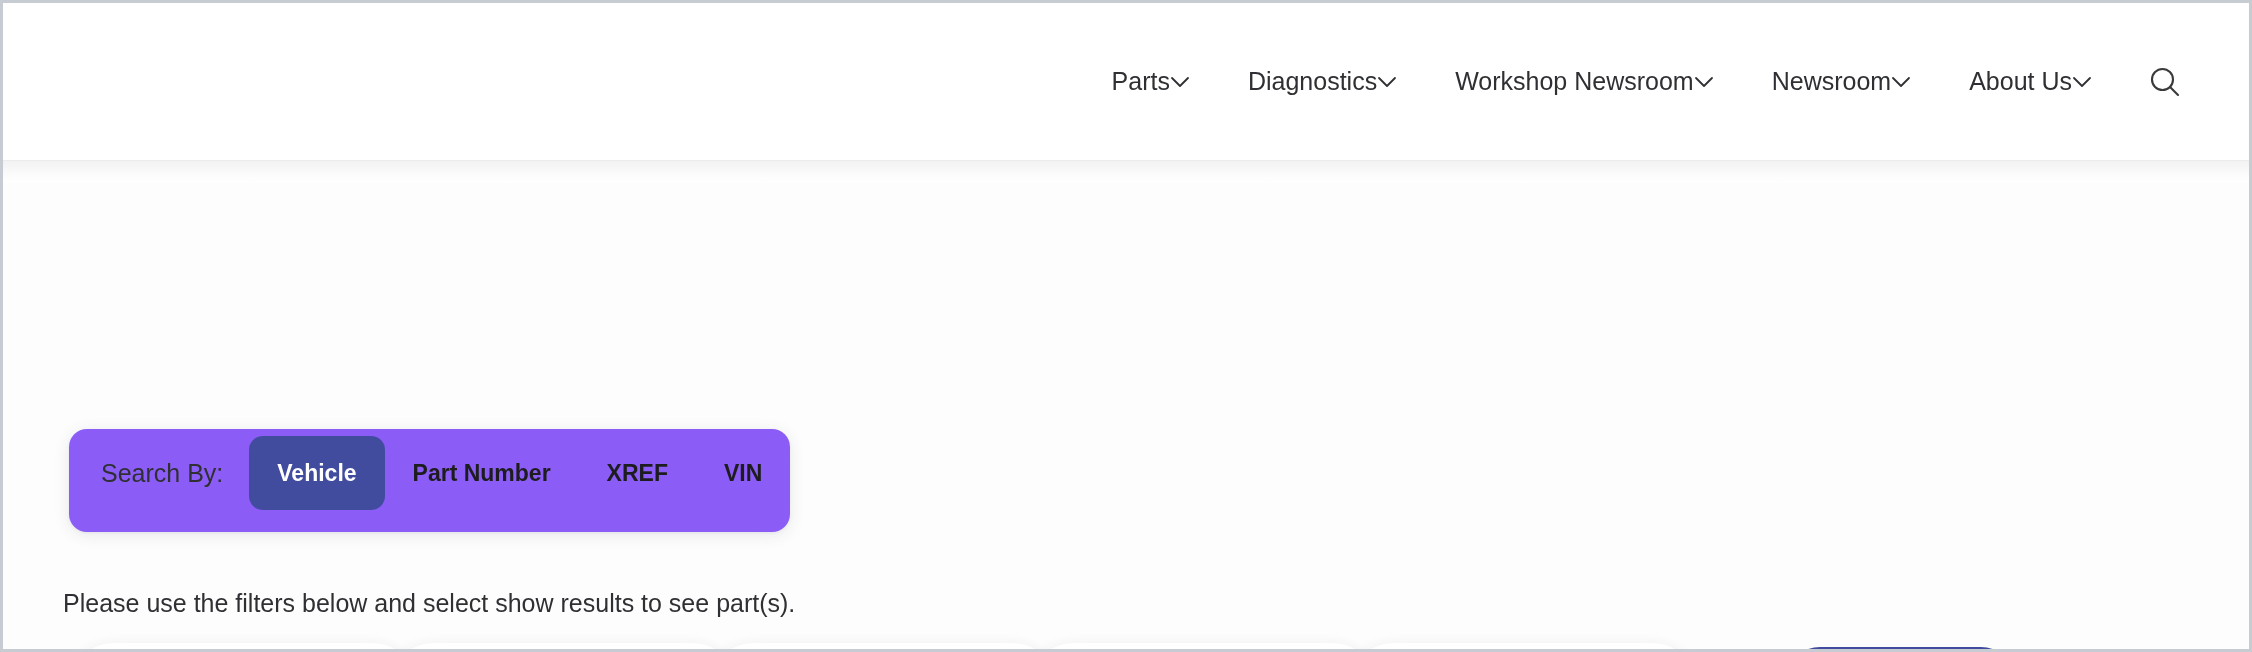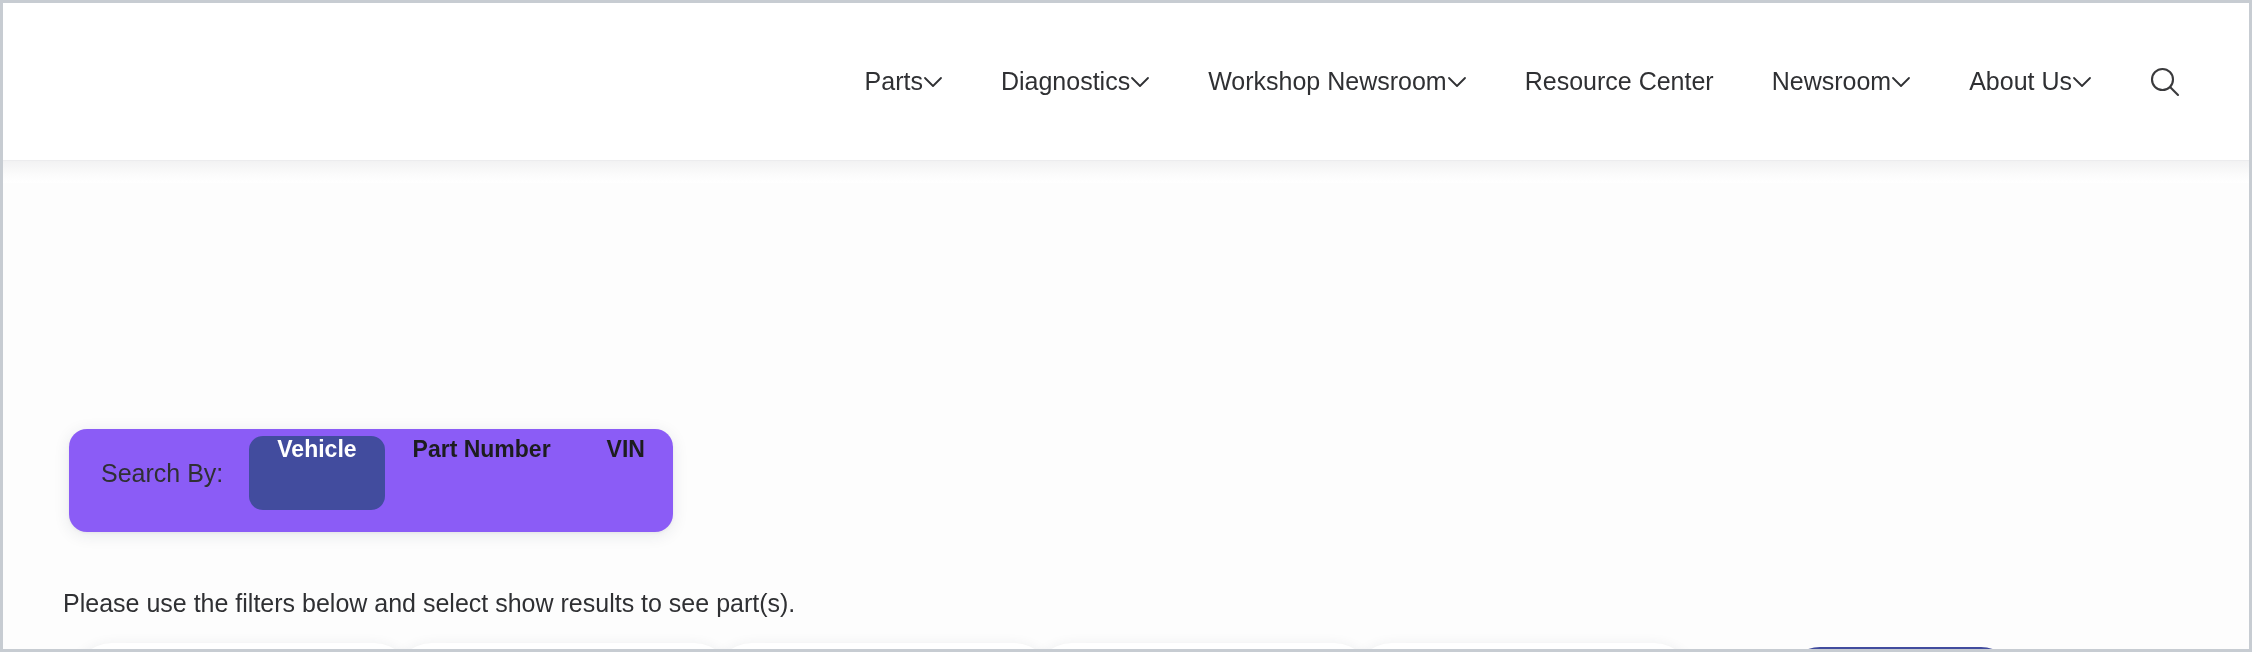--- a/index.html
+++ b/index.html
@@ -130,20 +130,21 @@
 
   .tabs { display: flex; align-items: center; height: 100%; }
 
   .tab {
     font-size: 23px;
     font-weight: 700;
     color: #1d1d1f;
     padding: 0 28px;
     height: 74px;
     display: flex;
+    align-items: center;
     justify-content: center;
     border-radius: 14px;
     cursor: pointer;
     white-space: nowrap;
   }
   .tab.active {
     background: #424c9e;
     color: #ffffff;
     min-width: 120px;
   }
@@ -232,23 +233,20 @@
 
       <div class="nav-item">
         <span>Workshop Newsroom</span>
         <span class="chev">
           <svg viewBox="0 0 20 12">
               <path d="M2 2 L10 10 L18 2" fill="none" stroke="#2f3033" stroke-width="1.8" stroke-linecap="round" stroke-linejoin="round"></path>
             </svg>
         </span>
       </div>
 
-      <div class="nav-item">
-        <span>Resource Center</span>
-      </div>
 
       <div class="nav-item">
         <span>Newsroom</span>
         <span class="chev">
           <svg viewBox="0 0 20 12">
               <path d="M2 2 L10 10 L18 2" fill="none" stroke="#2f3033" stroke-width="1.8" stroke-linecap="round" stroke-linejoin="round"></path>
             </svg>
         </span>
       </div>
 
@@ -276,20 +274,23 @@
     <div class="searchby-card">
       <span class="searchby-label">Search By:</span>
       <div class="tabs">
         <div class="tab active">
           <span>Vehicle</span>
         </div>
         <div class="tab">
           <span>Part Number</span>
         </div>
         <div class="tab">
+          <span>XREF</span>
+        </div>
+        <div class="tab">
           <span>VIN</span>
         </div>
       </div>
     </div>
 
     <p class="helper-text">Please use the filters below and select show results to see part(s).</p>
 
     <div class="filters-row">
 
       <div class="filter">

